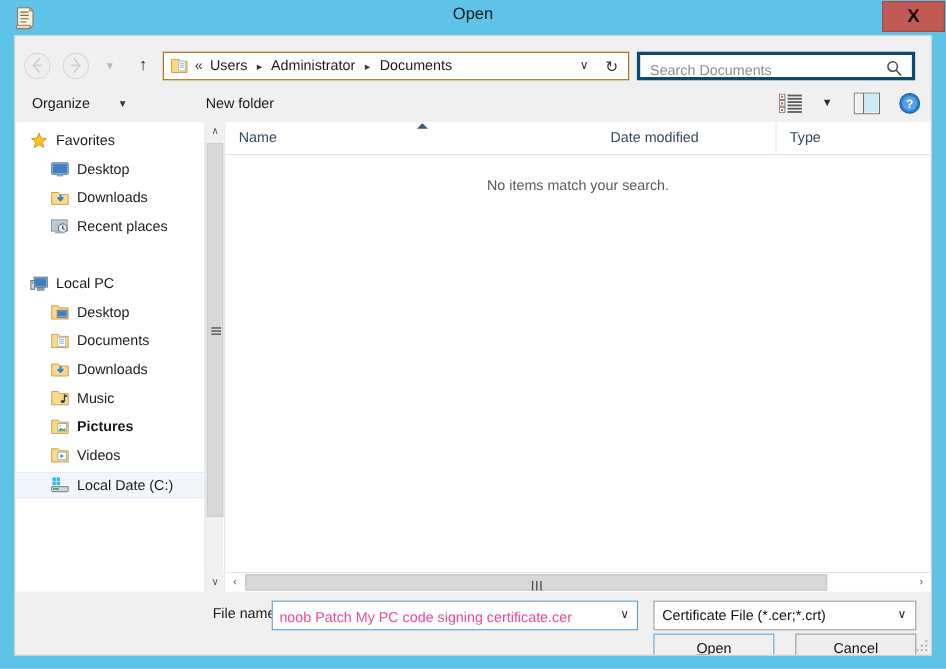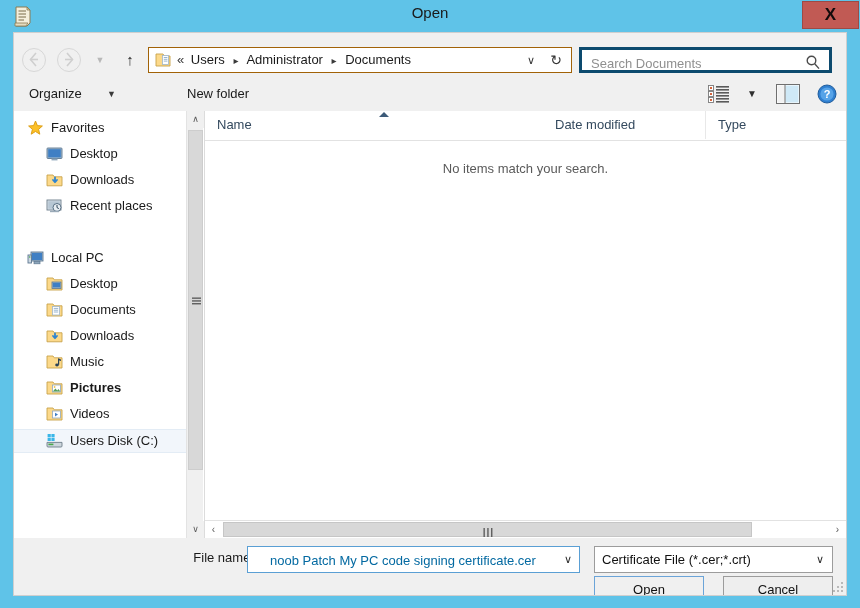--- a/index.html
+++ b/index.html
@@ -395,27 +395,27 @@
   #filename-combo {
     position: absolute;
     left: 233px; top: 8px;
     width: 333px; height: 27px;
     background: #ffffff;
     border: 1px solid #5a9fd4;
     box-sizing: border-box;
   }
   #filename-input {
     position: absolute;
-    left: 20px; top: 0;
+    left: 4px; top: 0;
     width: 300px; height: 25px;
     border: 0; outline: 0;
     background: transparent;
     font-family: "Liberation Sans", sans-serif;
     font-size: 13px;
-    color: #0369a1;
+    color: #ec4899;
   }
   #filename-caret {
     position: absolute;
     right: 7px; top: 0;
     height: 25px; line-height: 25px;
     font-size: 11px; color: #2b2b2b;
     cursor: pointer;
   }
   #filetype-combo {
     position: absolute;
@@ -685,21 +685,21 @@
             <span class="glyph"><svg width="17" height="16" viewBox="0 0 17 16">
                 <g fill="#39b6e8">
                   <rect x="1.6" y="1" width="3.2" height="3.2"></rect>
                   <rect x="5.4" y="1" width="3.2" height="3.2"></rect>
                   <rect x="1.6" y="4.8" width="3.2" height="3.2"></rect>
                   <rect x="5.4" y="4.8" width="3.2" height="3.2"></rect>
                 </g>
                 <path d="M1 9.4 h15 v3.6 a1 1 0 0 1 -1 1 H2 a1 1 0 0 1 -1 -1 z" fill="#cdd6dd" stroke="#6d7d89" stroke-width="0.9"></path>
                 <rect x="2.4" y="10.6" width="5" height="1.6" fill="#49a54b"></rect>
               </svg></span>
-            <span class="lbl">Users Disk (C:)</span>
+            <span class="lbl">Local Date (C:)</span>
           </div>
         </div>
 
       <div id="sb-scroll">
         <div id="sb-up">∧</div>
         <div id="sb-thumb">
           <span id="sb-grip">
             <svg width="9" height="9" viewBox="0 0 9 9">
               <g fill="#555555">
                 <rect x="0" y="0.5" width="9" height="1.3"></rect>

